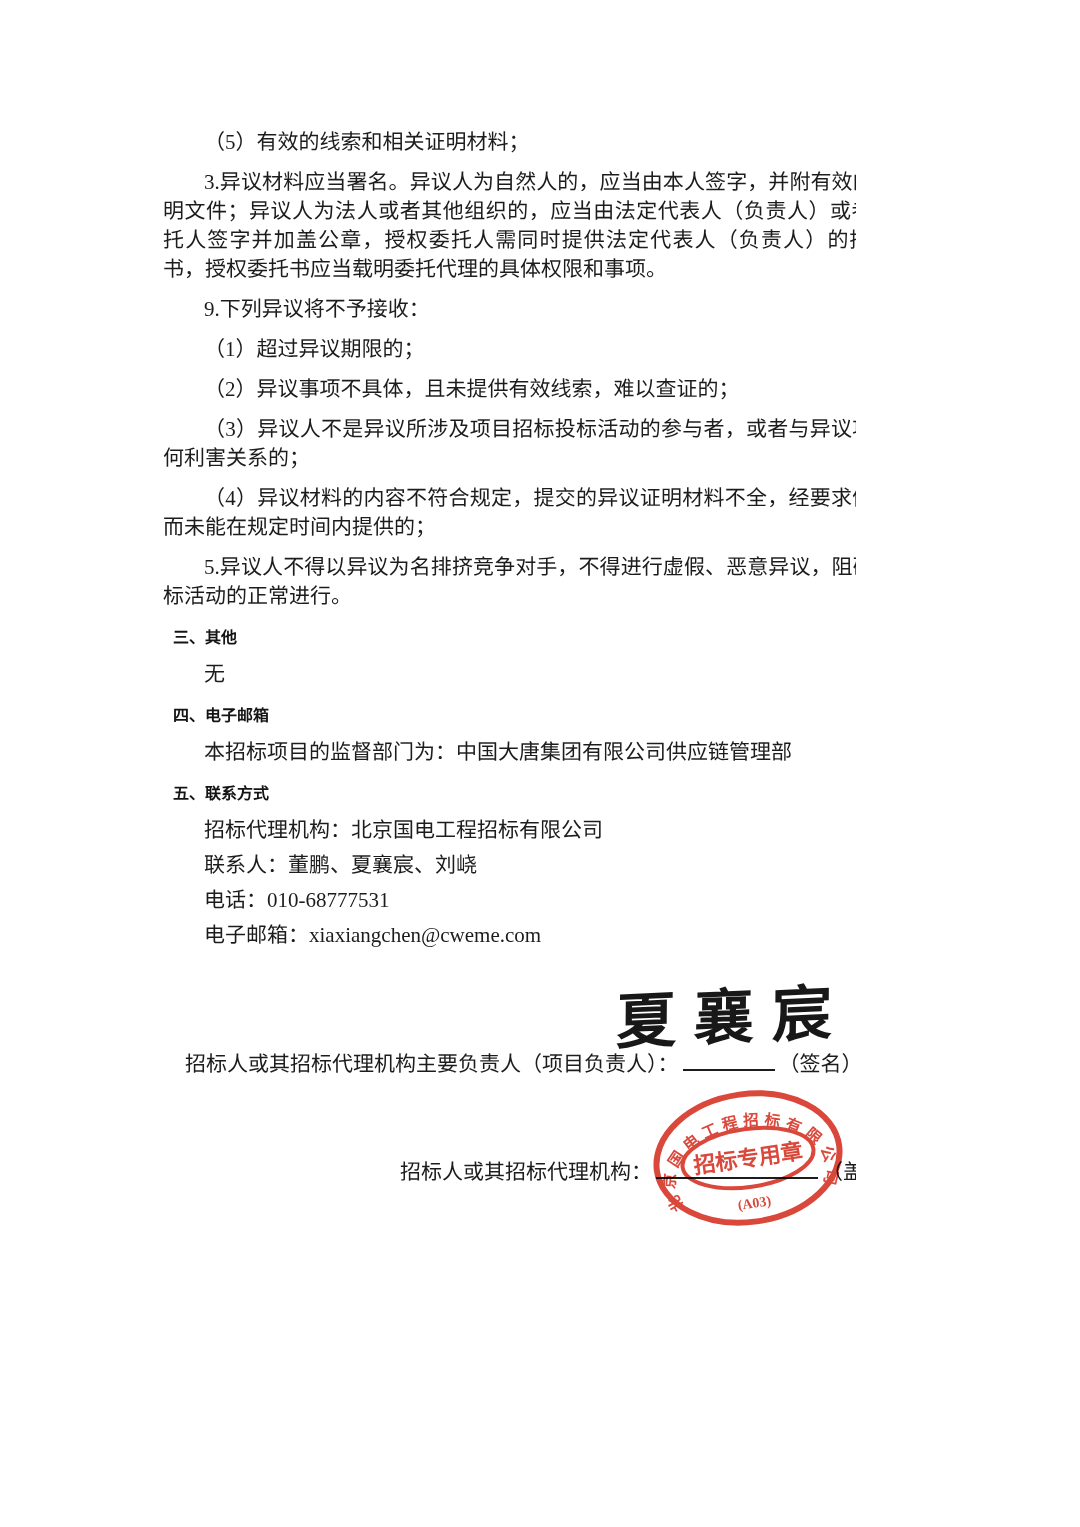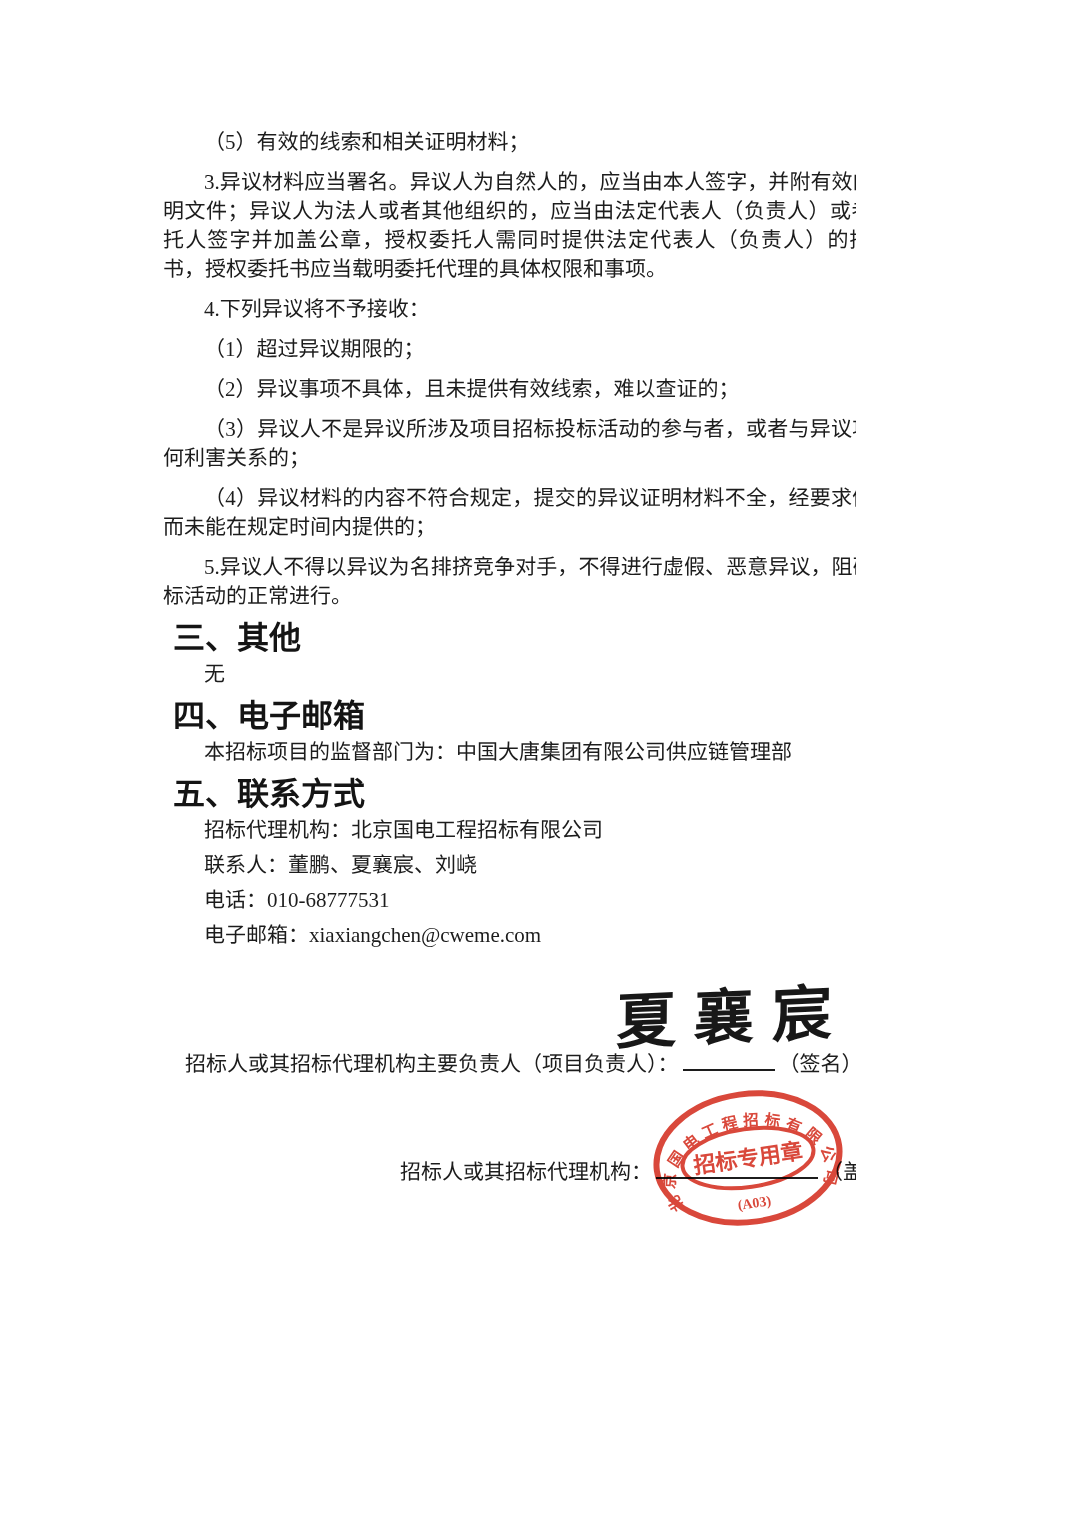--- a/index.html
+++ b/index.html
@@ -25,21 +25,21 @@
     line-height: 29px;
     text-align: justify;
   }
   .para {
     margin: 0 0 11px 0;
     text-indent: 41px;
   }
   .heading {
     font-family: "Liberation Sans", "DejaVu Sans", sans-serif;
     font-weight: 700;
-    font-size: 32px;
+    font-size: 16px;
     line-height: 32px;
     margin: 2px 0 6px 10px;
     text-indent: 0;
     color: #141414;
     text-align: left;
   }
   .contact {
     margin-bottom: 6px;
   }
   .handwritten {
@@ -87,21 +87,21 @@
   }
 </style>
 </head>
 <body>
 
 <div class="page">
 
   <div class="content">
     <p class="para">（5）有效的线索和相关证明材料；</p>
     <p class="para">3.异议材料应当署名。异议人为自然人的，应当由本人签字，并附有效的身份证明文件；异议人为法人或者其他组织的，应当由法定代表人（负责人）或者授权委托人签字并加盖公章，授权委托人需同时提供法定代表人（负责人）的授权委托书，授权委托书应当载明委托代理的具体权限和事项。</p>
-    <p class="para">4.下列异议将不予接收：</p>
+    <p class="para">9.下列异议将不予接收：</p>
     <p class="para">（1）超过异议期限的；</p>
     <p class="para">（2）异议事项不具体，且未提供有效线索，难以查证的；</p>
     <p class="para">（3）异议人不是异议所涉及项目招标投标活动的参与者，或者与异议项目无任何利害关系的；</p>
     <p class="para">（4）异议材料的内容不符合规定，提交的异议证明材料不全，经要求仍须补充而未能在规定时间内提供的；</p>
     <p class="para">5.异议人不得以异议为名排挤竞争对手，不得进行虚假、恶意异议，阻碍招标投标活动的正常进行。</p>
 
     <h2 class="heading">三、其他</h2>
     <p class="para">无</p>
 
     <h2 class="heading">四、电子邮箱</h2>

